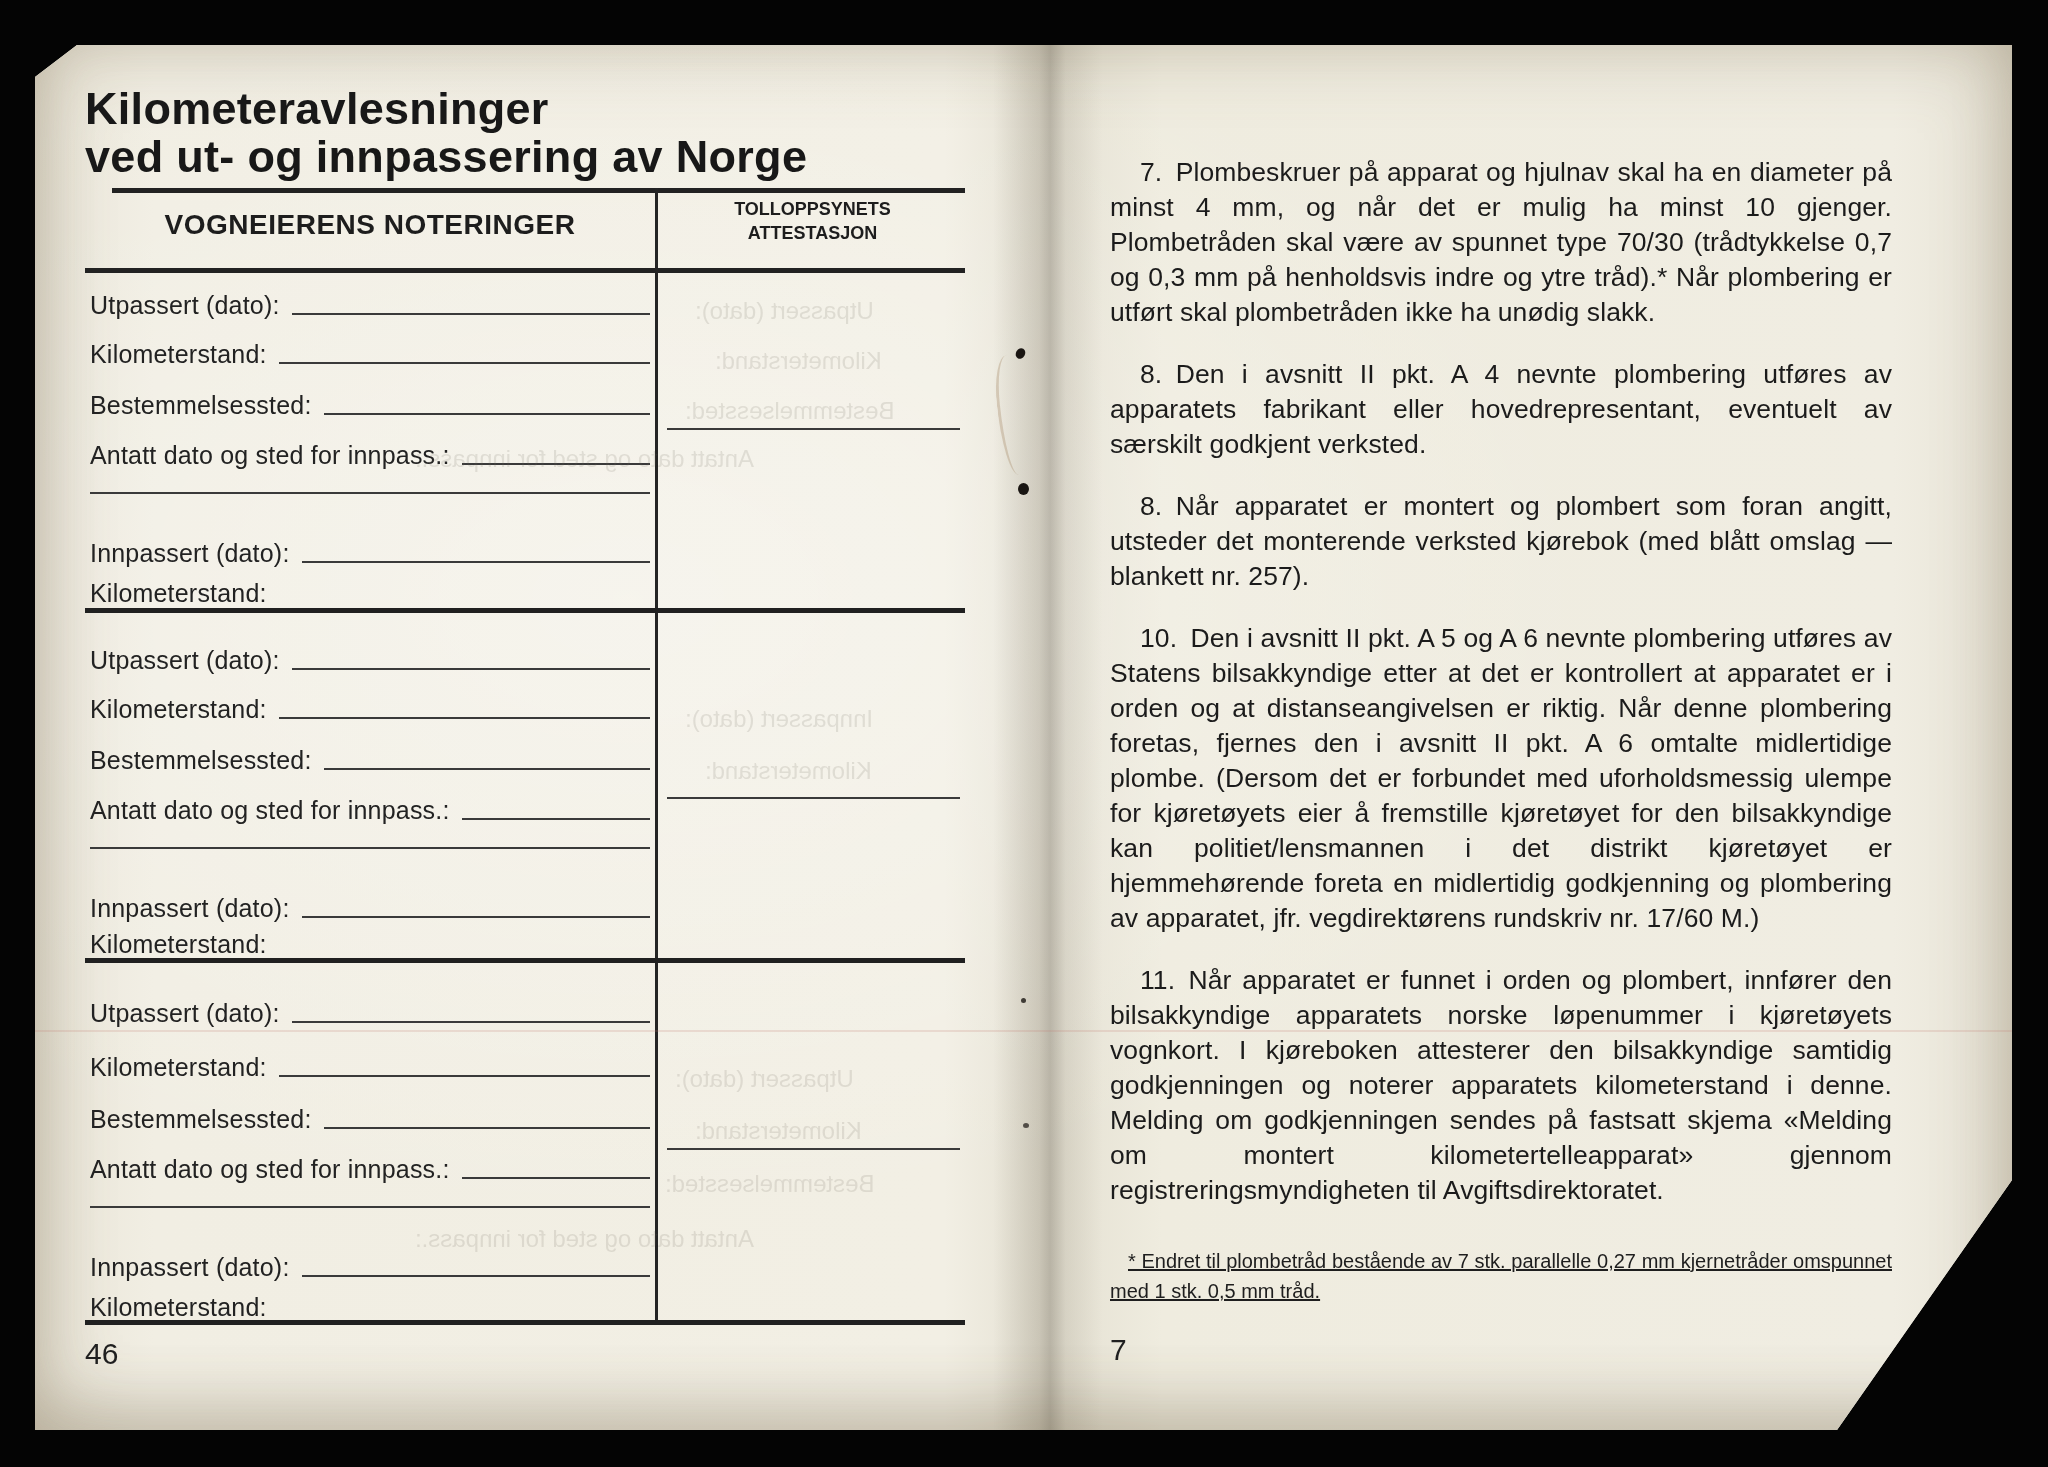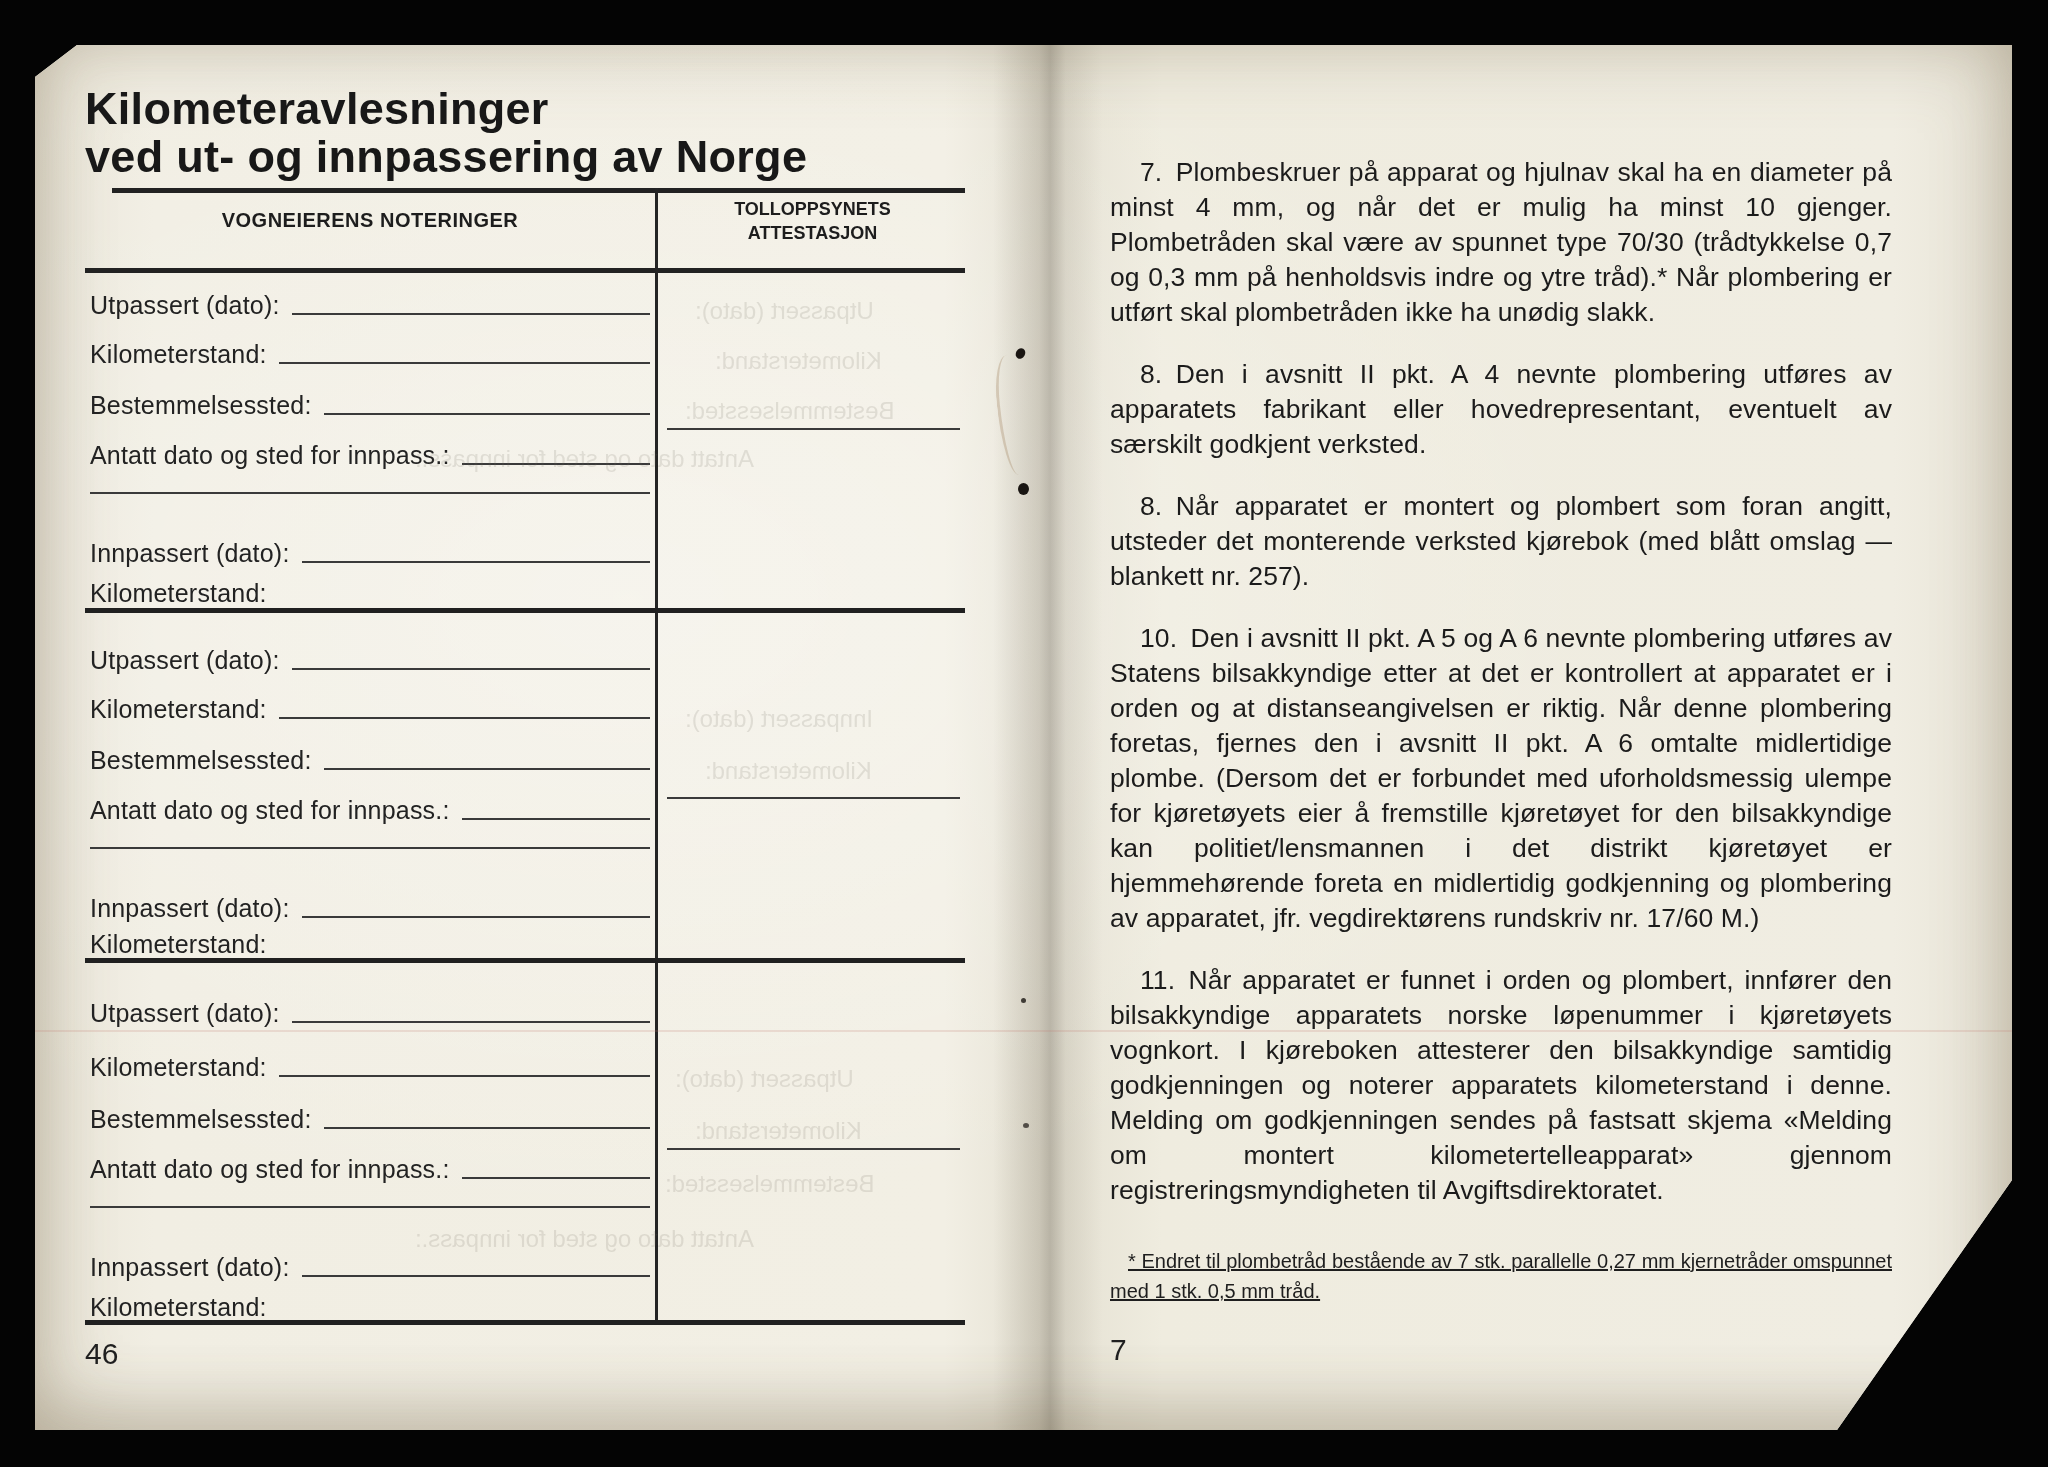--- a/index.html
+++ b/index.html
@@ -13,21 +13,21 @@
          clip-path:polygon(42px 0px, 1977px 0px, 1977px 1135px, 1802px 1385px, 0px 1385px, 0px 32px);
          box-shadow:inset 0 0 80px rgba(125,110,80,0.30), inset 0 -25px 60px rgba(110,95,70,0.22);}
   
   .left-page{position:absolute;left:0;top:0;width:1013px;height:1385px;}
   .title{position:absolute;left:50px;width:880px;text-align:left;font-weight:700;
          font-size:45px;letter-spacing:0.3px;color:#181818;}
   .title.l1{top:38px;} .title.l2{top:86px;}
   .rule{position:absolute;background:#222;}
   .rule.heavy{height:5px;}
   .col-header-left{position:absolute;left:50px;top:164px;width:570px;text-align:center;
-         font-size:20px;font-weight:700;letter-spacing:0.5px;color:#1d1d1d;}
+         font-size:28px;font-weight:700;letter-spacing:0.5px;color:#1d1d1d;}
   .col-header-right{position:absolute;left:625px;top:152px;width:305px;text-align:center;
          font-size:18px;font-weight:700;line-height:24px;color:#1d1d1d;}
   .divider{position:absolute;left:620px;top:143px;width:3px;height:1133px;background:#242424;}
   .form-block{position:absolute;left:0;width:1013px;height:330px;}
   .fb1{top:245px;} .fb2{top:600px;} .fb3{top:953px;}
   .frow{position:absolute;left:55px;width:560px;display:flex;align-items:flex-end;height:34px;}
   .frow .lbl{font-size:25px;font-weight:400;color:#222;white-space:nowrap;padding-right:12px;letter-spacing:0.2px;}
   .frow .fill{flex:1;border-bottom:2px solid #3a3a3a;margin-bottom:5px;}
   .r0{top:-4px;} .r1{top:45px;} .r2{top:96px;} .r3{top:146px;} .r4{top:244px;} .r5{top:284px;}
   .blank-line{position:absolute;left:55px;top:202px;width:560px;border-bottom:2px solid #3a3a3a;}

